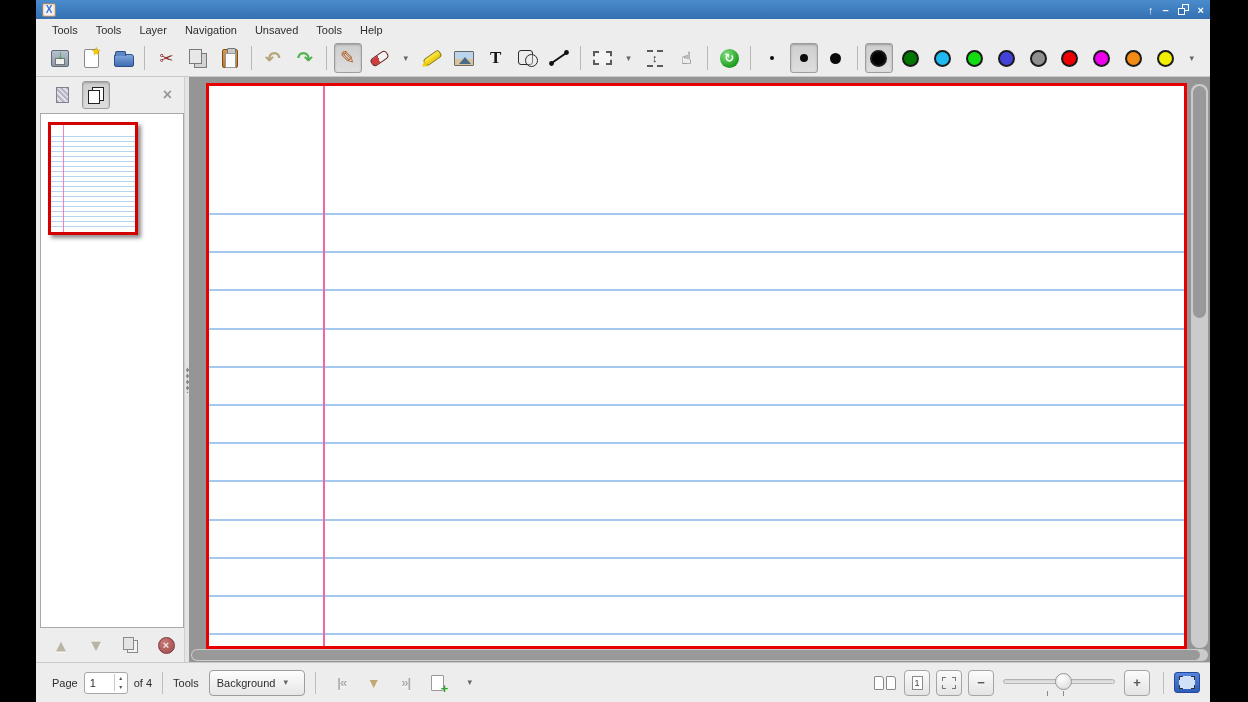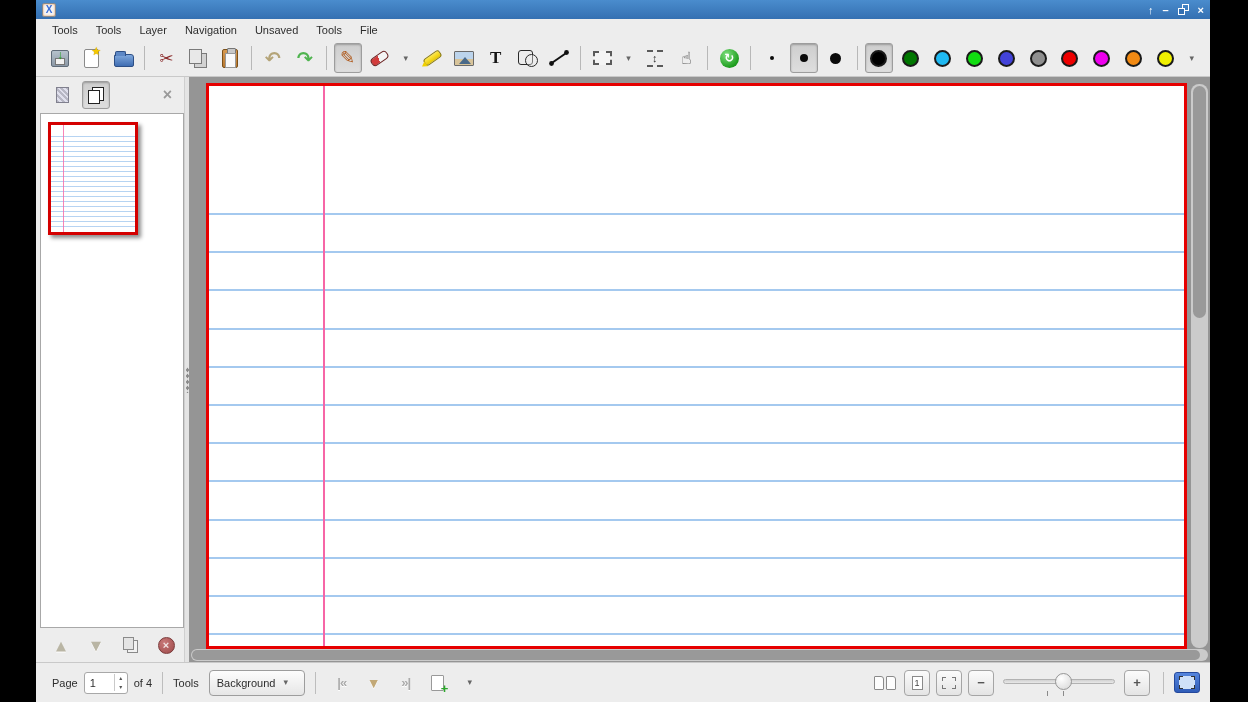--- a/index.html
+++ b/index.html
@@ -213,21 +213,21 @@
       </span>
     </div>
 
     <div class="menubar">
       <span>Tools</span>
       <span>Tools</span>
       <span>Layer</span>
       <span>Navigation</span>
       <span>Unsaved</span>
       <span>Tools</span>
-      <span>File</span>
+      <span>Help</span>
     </div>
 
     <div class="toolbar">
       <span class="tbtn">
           <span class="ic-save"></span>
         </span>
       <span class="tbtn">
           <span class="ic-new"></span>
         </span>
       <span class="tbtn">

